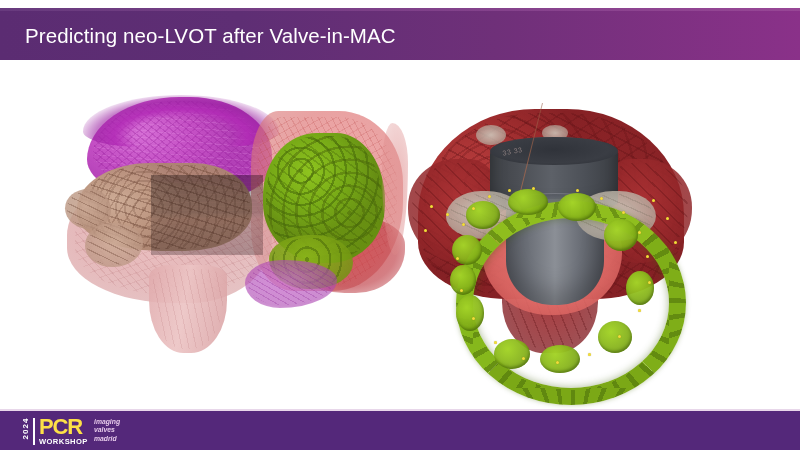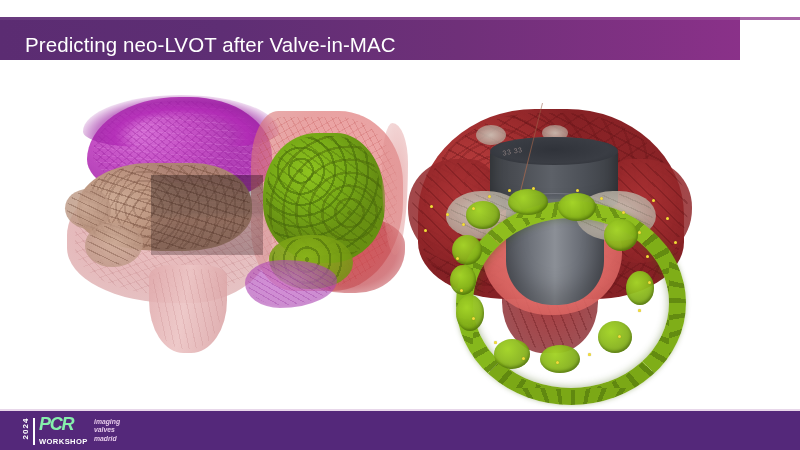--- a/index.html
+++ b/index.html
@@ -14,22 +14,22 @@
     position: relative;
     width: 800px;
     height: 450px;
     background: #ffffff;
     overflow: hidden;
   }
 
   
   .header {
     position: absolute;
-    left: 0; top: 17px;
-    width: 740px;
+    left: 0; top: 8px;
+    width: 800px;
     height: 60px;
     background: linear-gradient(90deg, #5b2c72 0%, #5e2e74 30%, #6f3079 62%, #8a3189 100%);
   }
   .header-top-edge {
     position: absolute;
     left: 0; top: 0;
     width: 800px; height: 3px;
     background: linear-gradient(90deg, #6a3d80 0%, #9a4a98 100%);
     opacity: .85;
   }
@@ -462,26 +462,25 @@
   }
   .pcr-rule {
     position: absolute;
     left: 17px; top: 2px;
     width: 2px; height: 27px;
     background: #ffffff;
   }
   .pcr-main {
     position: absolute;
     left: 23px; top: -2px;
-    font-size: 18px;
+    font-size: 22px;
     font-weight: bold;
-    color: #86efac;
+    color: #fde047;
     letter-spacing: -1.2px;
     font-family: "Liberation Sans", sans-serif;
-    font-style: italic;
   }
   .pcr-workshop {
     position: absolute;
     left: 23px; top: 21px;
     font-size: 7.6px;
     font-weight: bold;
     color: #ffffff;
     letter-spacing: .4px;
   }
   .pcr-sub {

